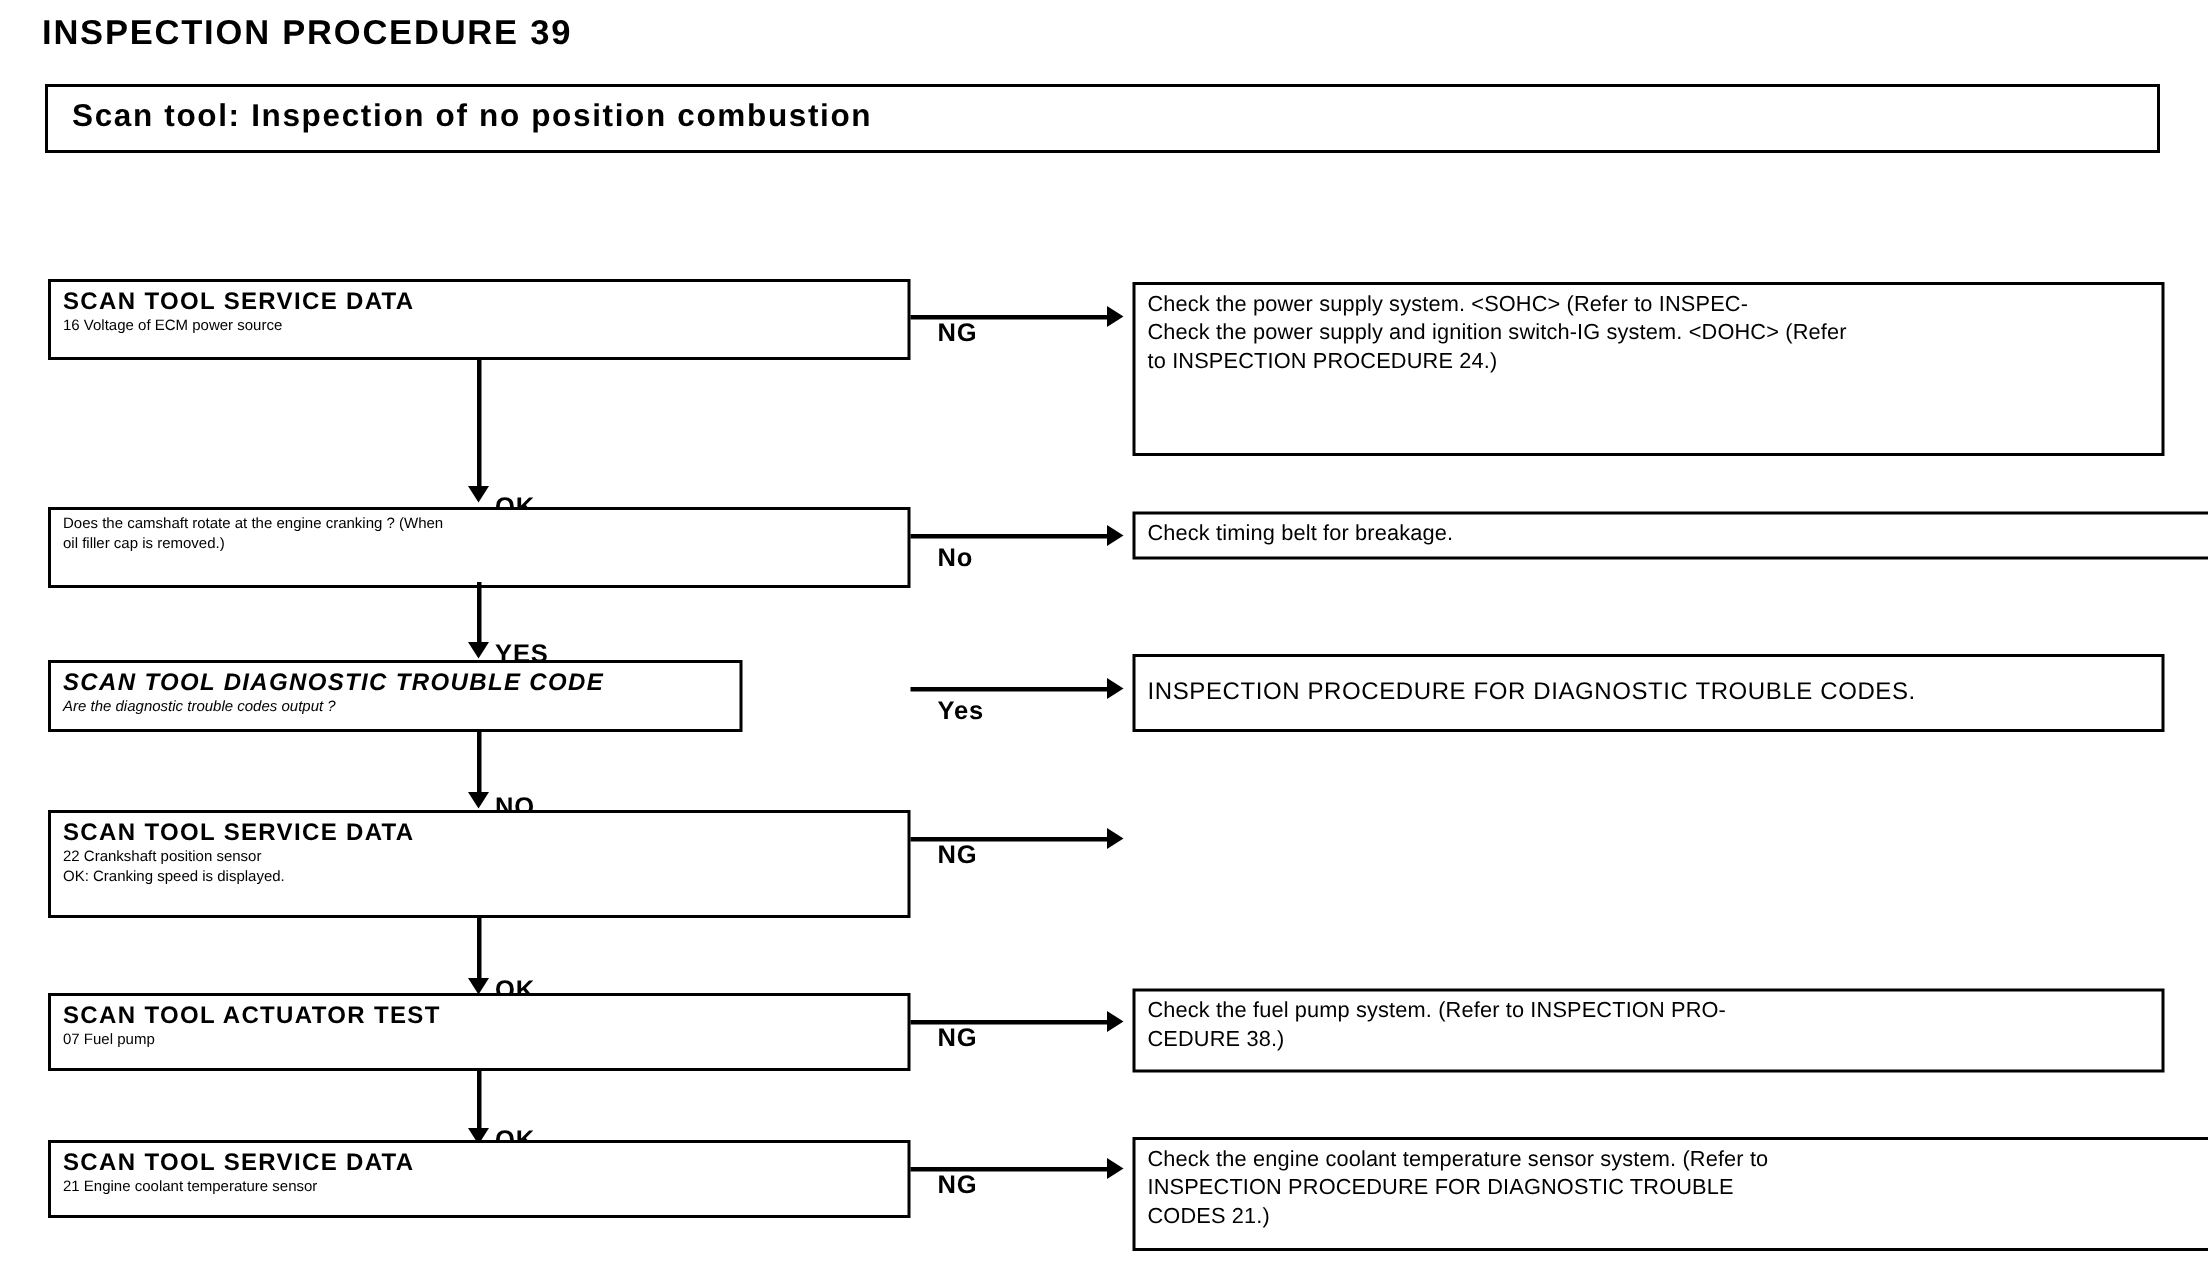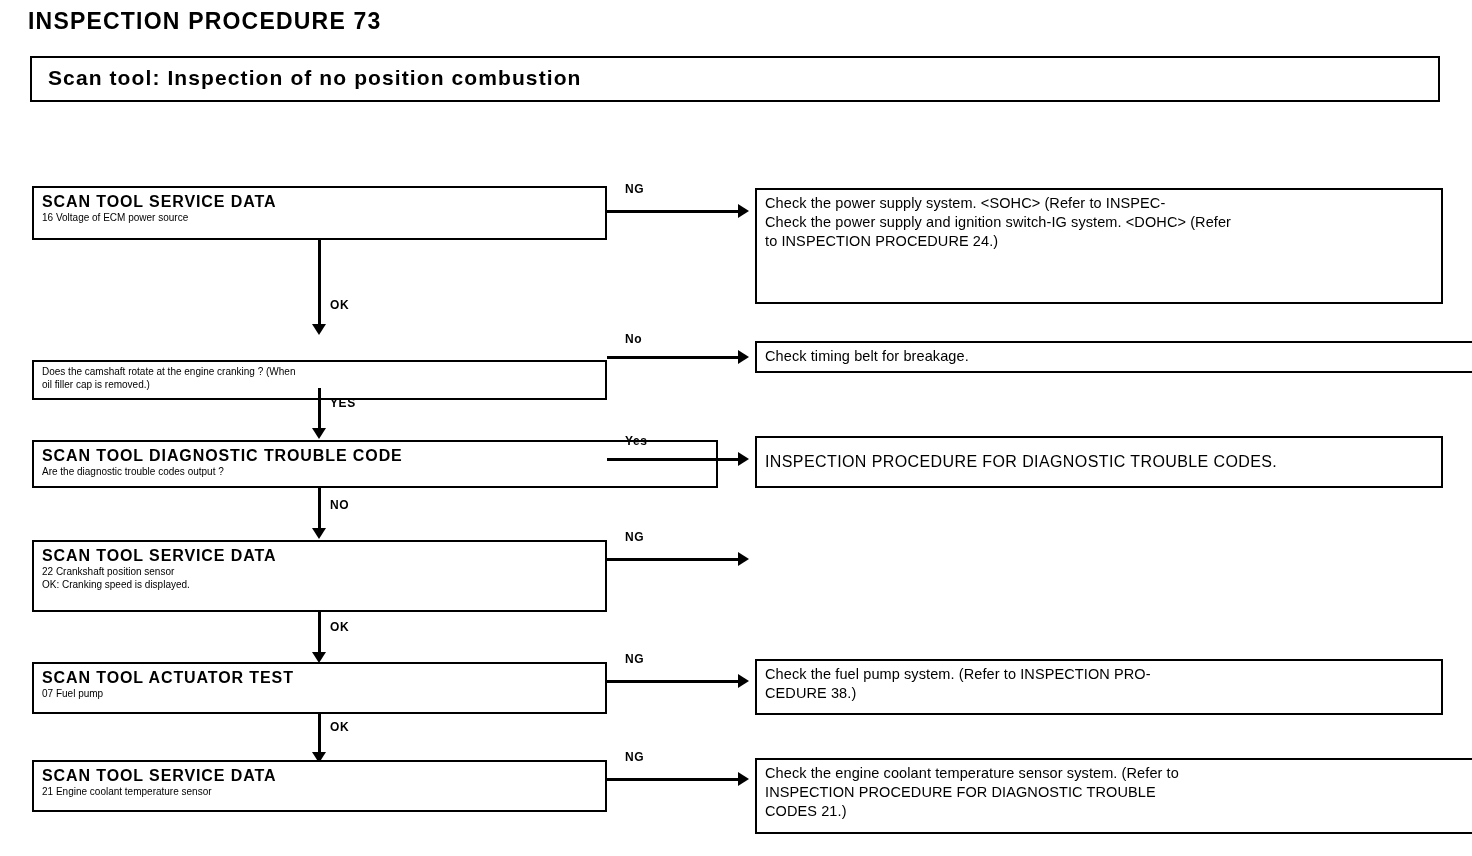--- a/index.html
+++ b/index.html
@@ -103,32 +103,33 @@
   .arrow-right {
     position: absolute;
     width: 0;
     height: 0;
     border-top: 7px solid transparent;
     border-bottom: 7px solid transparent;
     border-left: 11px solid #000;
   }
   .elabel {
     position: absolute;
-    font-size: 12px;
+    font-size: 17px;
     font-weight: bold;
     letter-spacing: 0.6px;
     white-space: nowrap;
+    margin-top: 30px;
   }
 </style>
 </head>
 <body>
 
 <div id="page">
 
-  <div class="page-title">INSPECTION PROCEDURE 73</div>
+  <div class="page-title">INSPECTION PROCEDURE 39</div>
 
   <div class="subtitle-box">
     <div class="subtitle-text">Scan tool: Inspection of no position combustion</div>
   </div>
 
   <div class="box" style="left:32px; top:186px; width:575px; height:54px;">
     <span class="line b-bold">SCAN TOOL SERVICE DATA</span>
     <span class="line b-norm">16 Voltage of ECM power source</span>
   </div>
 
@@ -139,38 +140,38 @@
   <div class="box rbox" style="left:755px; top:188px; width:688px; height:116px;">
     <span class="line">Check the power supply system. &lt;SOHC&gt;              (Refer to  INSPEC-</span>
     <span class="line">Check the power supply and ignition switch-IG system. &lt;DOHC&gt; (Refer</span>
     <span class="line">to  INSPECTION PROCEDURE 24.)</span>
   </div>
 
   <div class="vline" style="left:318px; top:240px; height:86px;"></div>
   <div class="arrow-down" style="left:312px; top:324px;"></div>
   <div class="elabel" style="left:330px; top:298px;">OK</div>
 
-  <div class="box" style="left:32px; top:338px; width:575px; height:40px;margin-top:22px;">
+  <div class="box" style="left:32px; top:338px; width:575px; height:54px;">
     <span class="line b-norm">Does the camshaft rotate at the engine cranking ? (When</span>
     <span class="line b-norm">oil filler cap is removed.)</span>
   </div>
 
   <div class="hline" style="left:607px; top:356px; width:135px;"></div>
   <div class="arrow-right" style="left:738px; top:350px;"></div>
   <div class="elabel" style="left:625px; top:332px;">No</div>
 
   <div class="box rbox" style="left:755px; top:341px; width:767px; height:32px;">
     <span class="line">Check timing belt for breakage.</span>
   </div>
 
   <div class="vline" style="left:318px; top:388px; height:42px;"></div>
   <div class="arrow-down" style="left:312px; top:428px;"></div>
   <div class="elabel" style="left:330px; top:396px;">YES</div>
 
-  <div class="box" style="left:32px; top:440px; width:686px; height:48px;">
+  <div class="box" style="left:32px; top:440px; width:463px; height:48px;font-style:italic;">
     <span class="line b-bold">SCAN TOOL DIAGNOSTIC TROUBLE CODE</span>
     <span class="line b-norm"> Are the diagnostic trouble codes output ?</span>
   </div>
 
   <div class="hline" style="left:607px; top:458px; width:135px;"></div>
   <div class="arrow-right" style="left:738px; top:452px;"></div>
   <div class="elabel" style="left:625px; top:434px;">Yes</div>
 
   <div class="box rbox big" style="left:755px; top:436px; width:688px; height:52px; display:flex; align-items:center;">
     <span class="line">INSPECTION PROCEDURE FOR DIAGNOSTIC TROUBLE CODES.</span>

